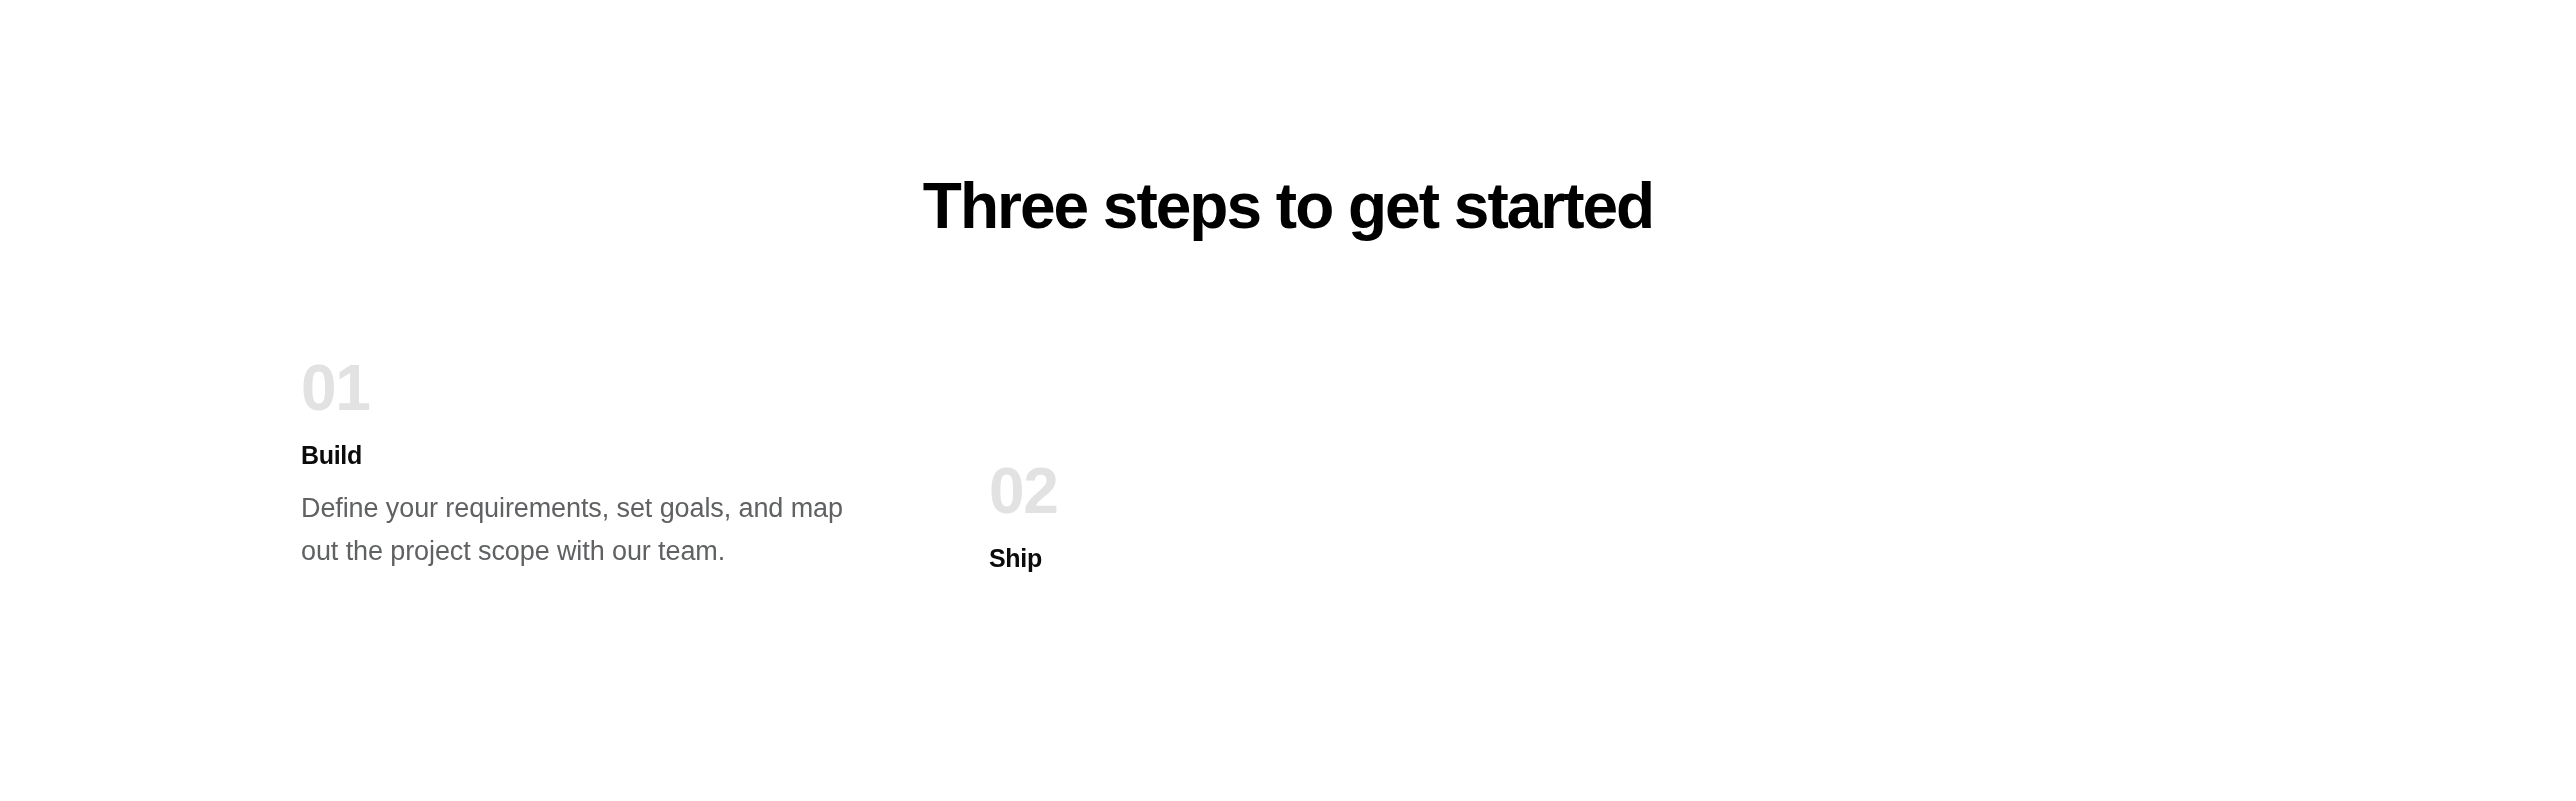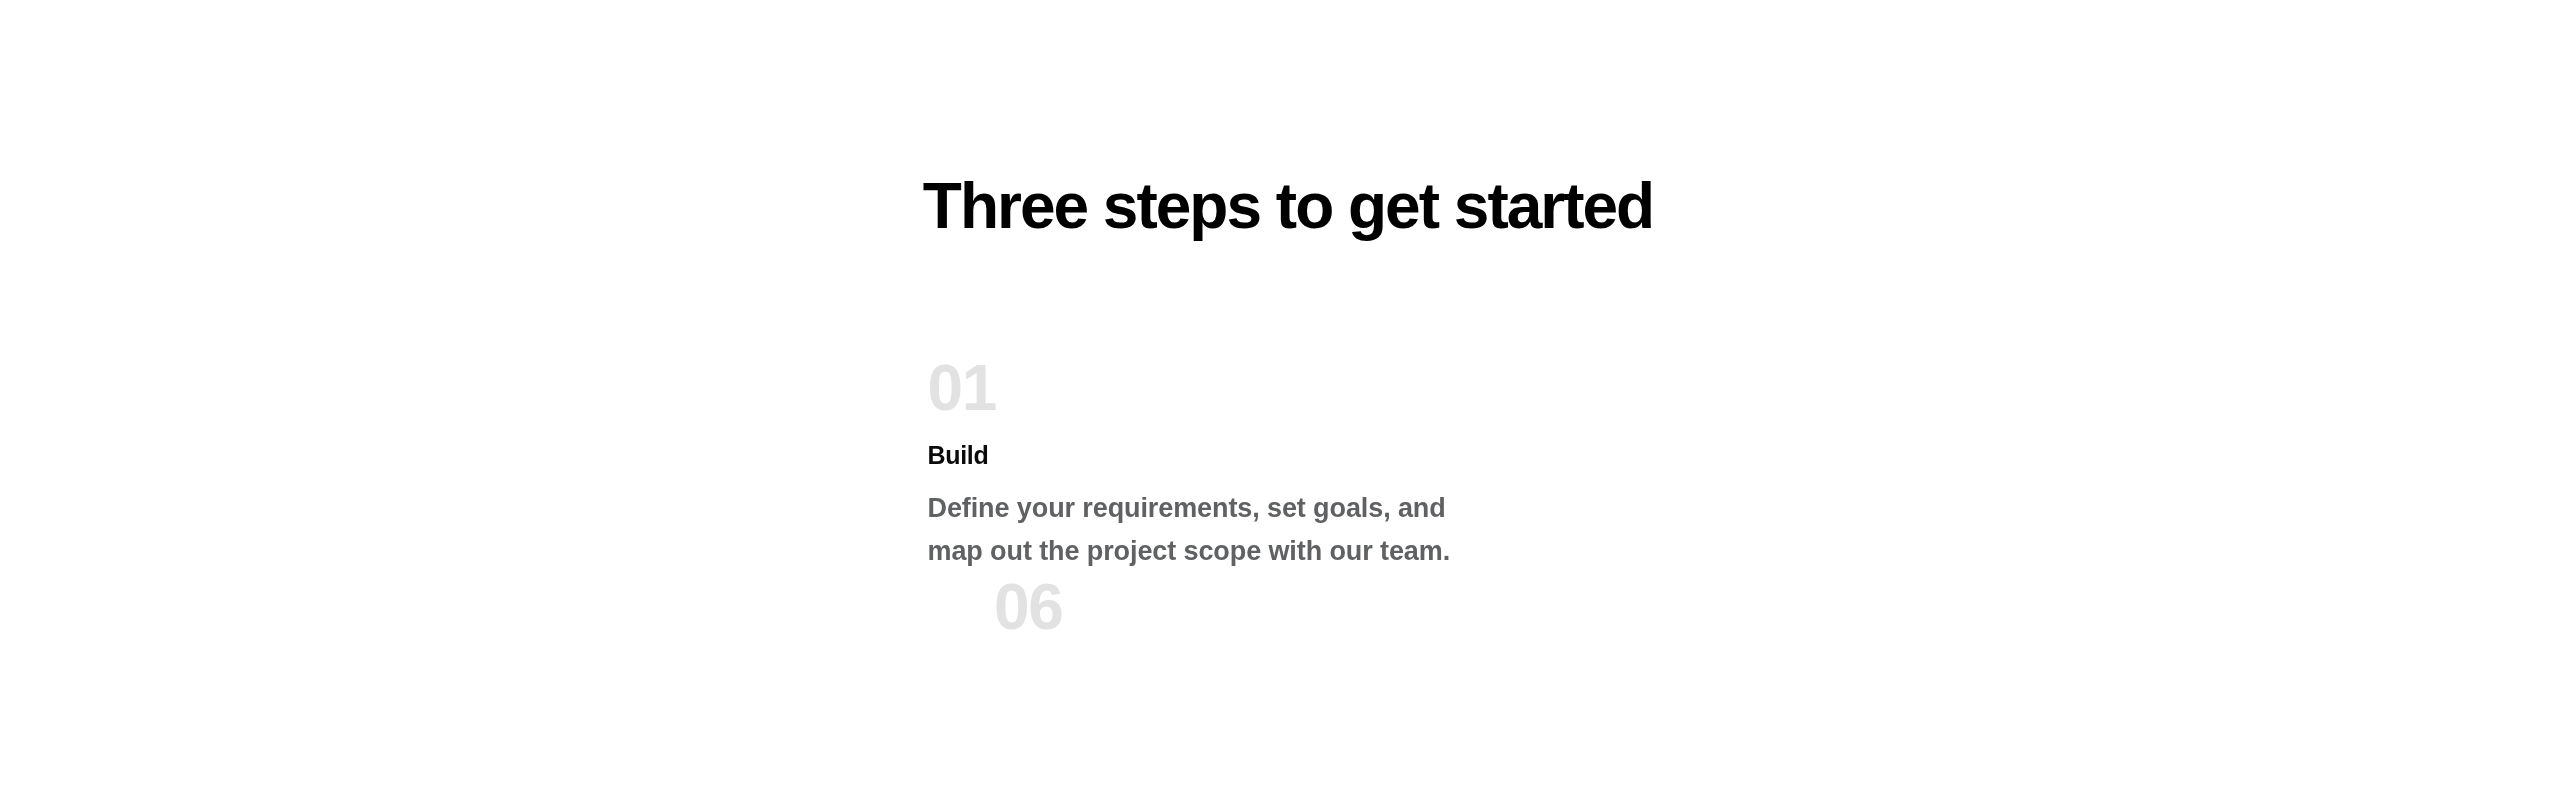--- a/index.html
+++ b/index.html
@@ -39,22 +39,22 @@
     white-space: nowrap;
   }
 
   
   .steps-grid {
     position: absolute;
     left: 301px;
     top: 354px;
     width: 1941px;
     display: flex;
-    flex-direction: column;
-    align-items: center;
+    flex-direction: row;
+    align-items: flex-end;
   }
 
   .step-item {
     width: 555px;
     margin-right: 133px;
     flex: 0 0 auto;
   }
 
   .step-item:last-child {
     margin-right: 0;
@@ -75,21 +75,21 @@
     font-weight: 700;
     line-height: 30px;
     color: #0b0b0b;
     letter-spacing: -0.3px;
     display: block;
   }
 
   .step-description {
     margin-top: 17px;
     font-size: 27px;
-    font-weight: 700;
+    font-weight: 400;
     line-height: 43px;
     color: #5f6163;
     letter-spacing: -0.1px;
     display: block;
   }
 </style>
 </head>
 <body>
 
 <div class="page">
@@ -99,18 +99,19 @@
   <div class="steps-grid">
 
     <div class="step-item">
       <span class="step-number">01</span>
       <span class="step-title">Build</span>
       <span class="step-description">Define your requirements, set goals, and map out the project scope with our team.</span>
     </div>
 
 
     <div class="step-item">
-      <span class="step-number">06</span>
+      <span class="step-number">02</span>
+      <span class="step-title">Ship</span>
     </div>
 
   </div>
 </div>
 
 
 </body></html>

